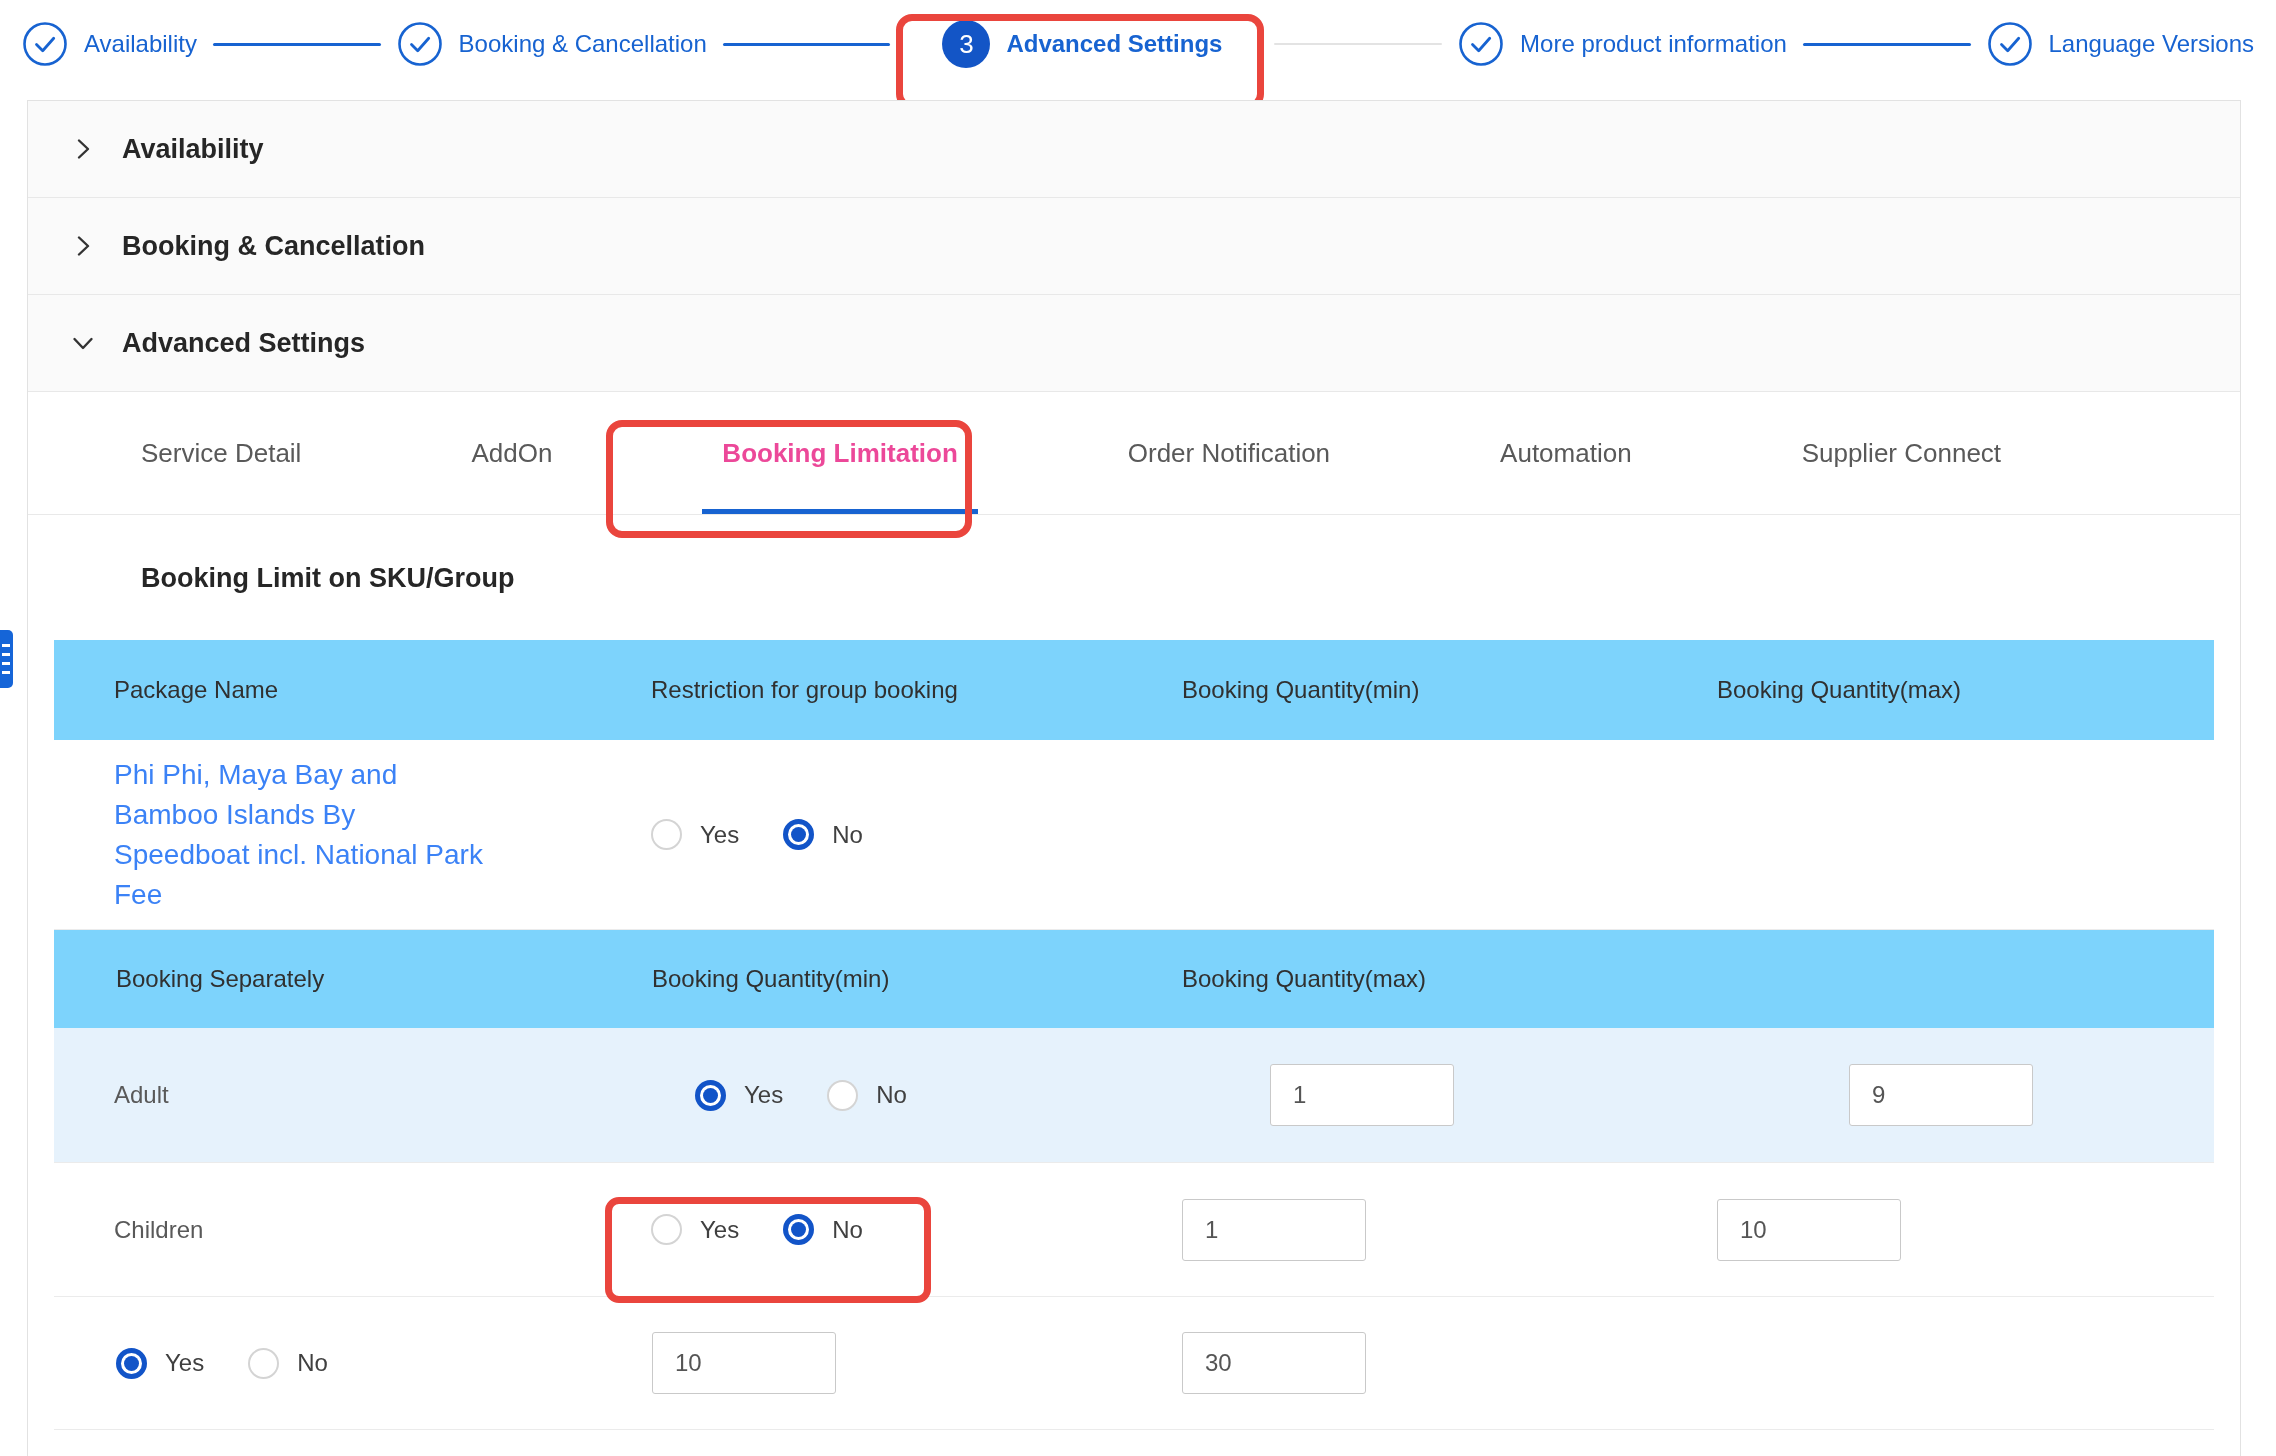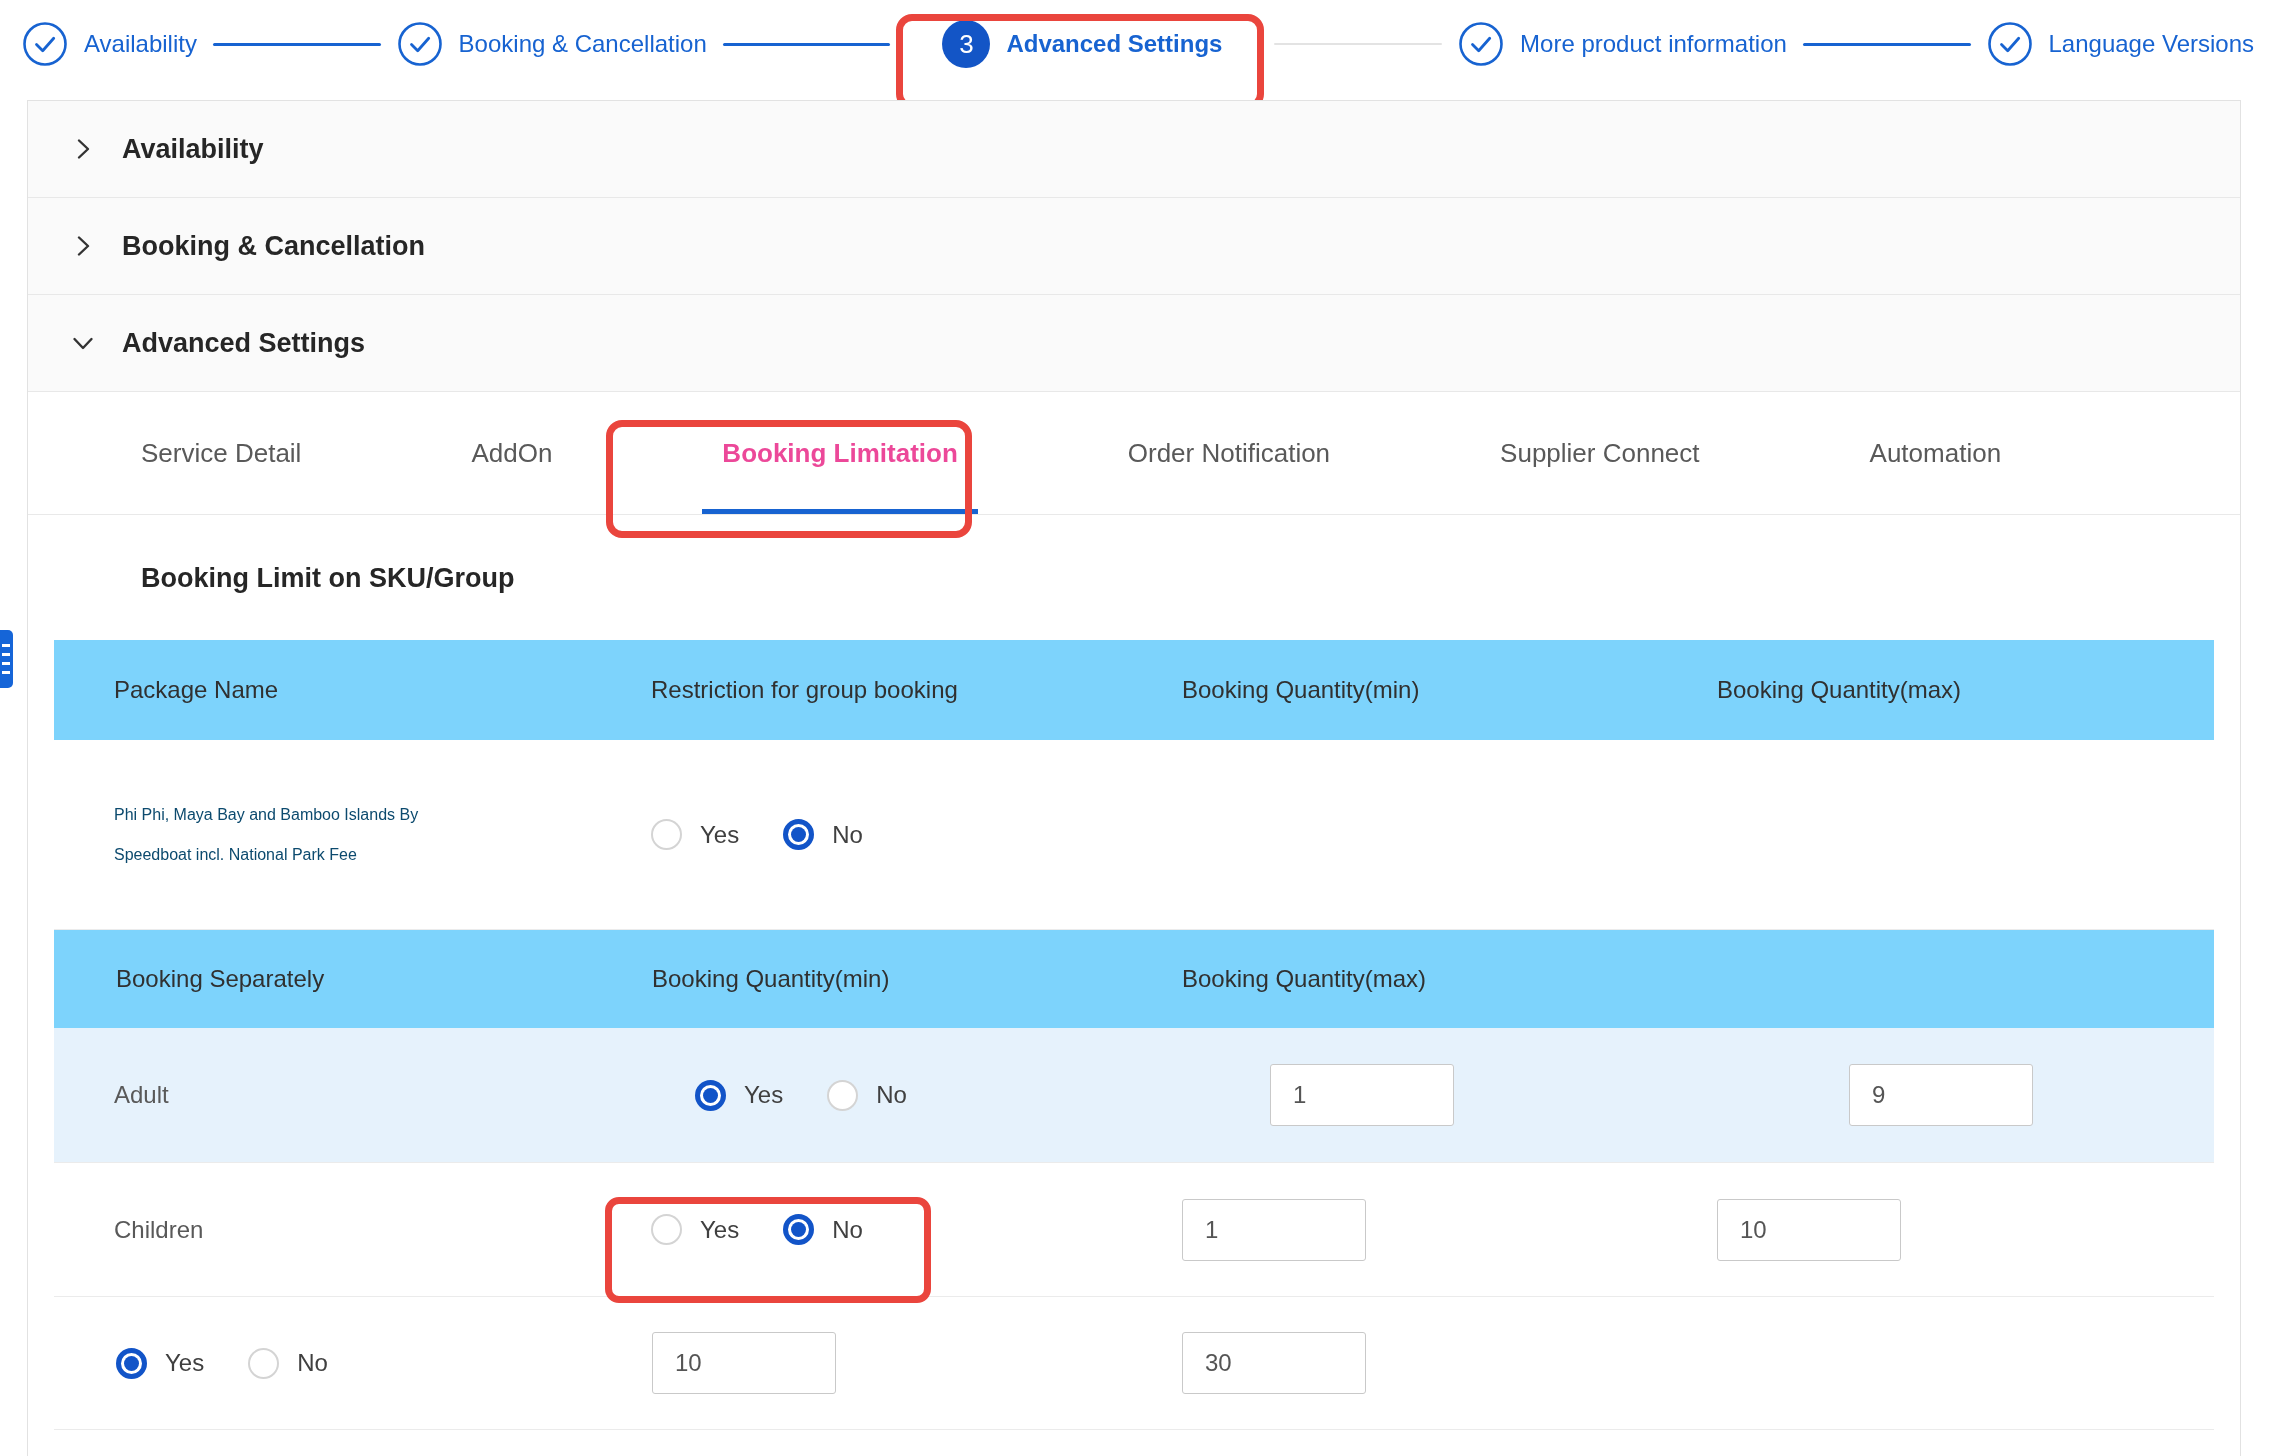--- a/index.html
+++ b/index.html
@@ -40,21 +40,21 @@
   .sec-heading { font-size:27px; font-weight:600; color:#262626; margin:48px 0 46px 113px; }
 
   
   .tbl { margin:0 26px; }
   .trow { display:grid; grid-template-columns:535px 530px 535px 545px; align-items:center; }
   .c1 { padding-left:60px; } .c2 { padding-left:62px; } .c3,.c4 { padding-left:63px; }
   .thead { background:#7dd3fc; font-size:24px; color:#303030; font-weight:500; }
   .thead.h1 { height:100px; }
   .thead.h2 { height:98px; }
   .grow { min-height:190px; border-bottom:1px solid #ebebeb; }
-  .pkg-name { font-size:16px; color:#0c4a6e; line-height:40px; max-width:440px; }
+  .pkg-name { font-size:28px; color:#3b82f6; line-height:40px; max-width:440px; }
   .skurow { height:134px; font-size:24px; color:#595959; }
   .skurow.hl { background:#e6f2fc;gap:44px; }
   .skurow + .skurow { border-top:1px solid #ebebeb; }
   .skurow:last-child { border-bottom:1px solid #ebebeb; }
 
   
   .radio-group { display:flex; align-items:center; gap:18px; }
   .radio { width:31px; height:31px; border-radius:50%; background:#fff;
     border:2px solid #d4d4d4; display:inline-block; cursor:pointer; flex:0 0 auto; }
   .radio.sel { border:5px solid #1254c8; position:relative; }
@@ -152,24 +152,24 @@
       <div class="tab">
           <span>AddOn</span>
         </div>
       <div class="tab active">
           <span>Booking Limitation</span>
         </div>
       <div class="tab">
           <span>Order Notification</span>
         </div>
       <div class="tab">
+          <span>Automation</span>
+        </div>
+      <div class="tab">
           <span>Supplier Connect</span>
-        </div>
-      <div class="tab">
-          <span>Automation</span>
         </div>
     </div>
 
     <div class="sec-heading">Booking Limit on SKU/Group</div>
 
     <div class="tbl">
       <div class="trow thead h1">
         <div class="c1">Package Name</div>
         <div class="c2">Restriction for group booking</div>
         <div class="c3">Booking Quantity(min)</div>

